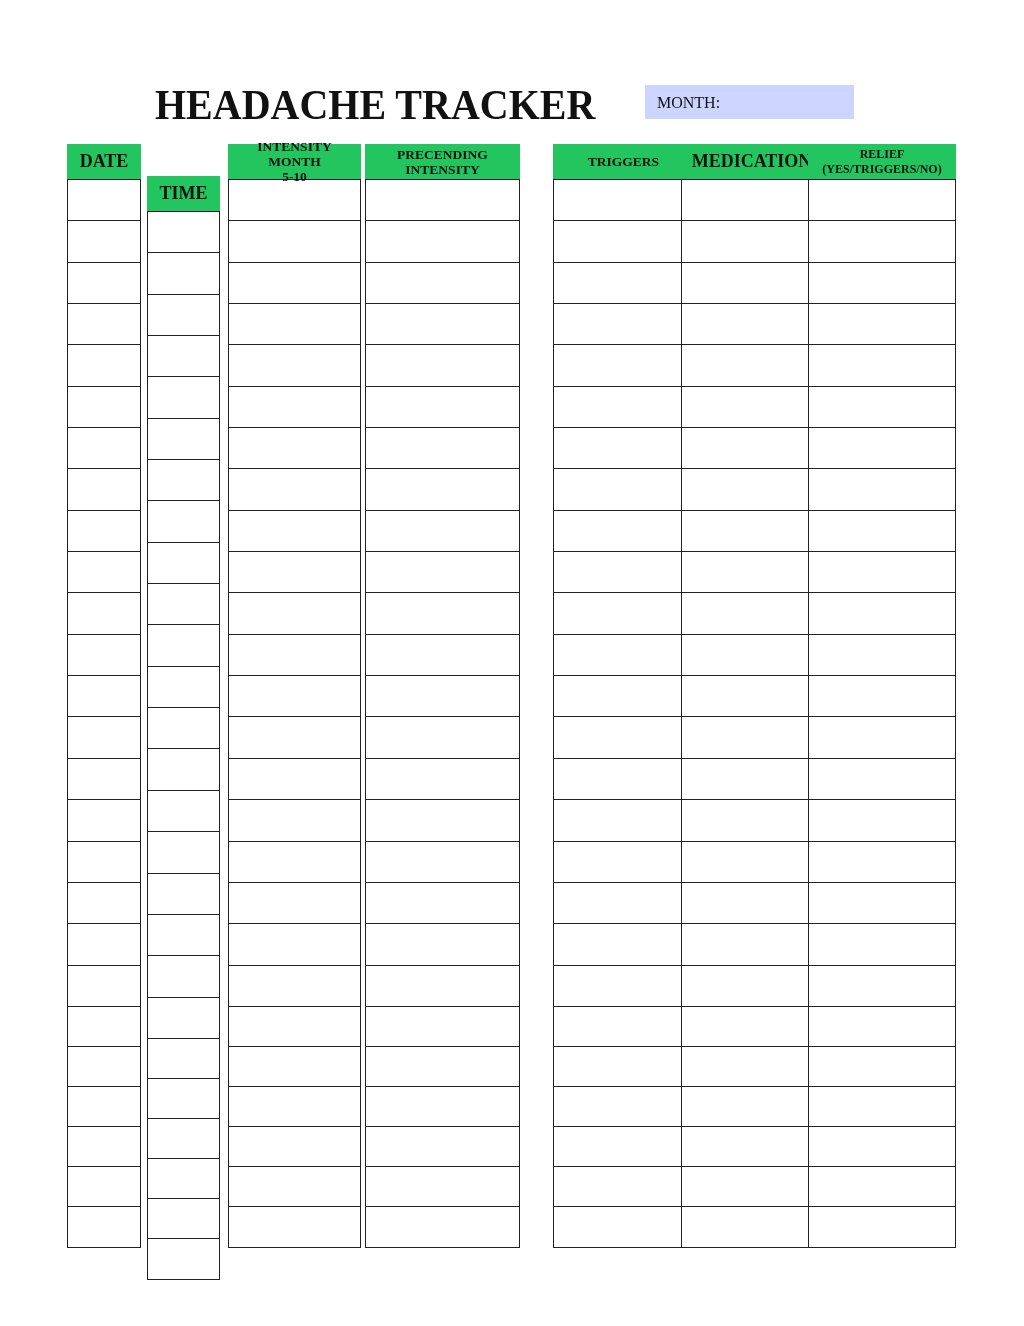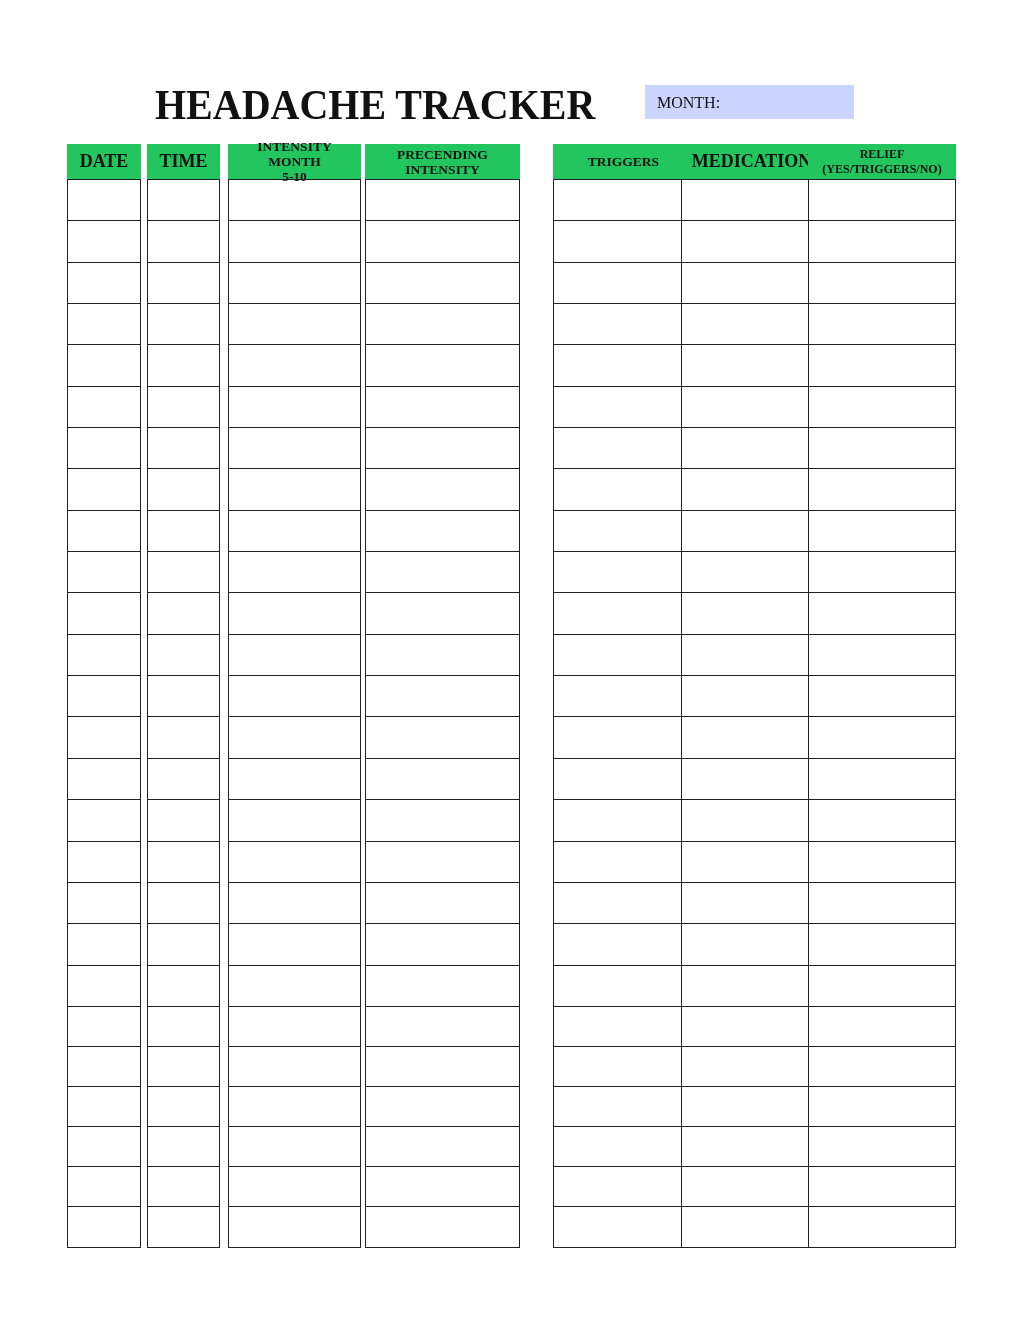--- a/index.html
+++ b/index.html
@@ -58,21 +58,21 @@
         <div class="cell"></div>
         <div class="cell"></div>
         <div class="cell s"></div>
         <div class="cell s"></div>
         <div class="cell s"></div>
         <div class="cell s"></div>
         <div class="cell s"></div>
         <div class="cell s"></div>
       </div>
     </div>
-    <div class="col" style="left: 147px; width: 73px;">
+    <div class="col" style="left: 147px; width: 73px; margin-top: 32px;">
       <div class="hdr big">
         <span>TIME</span>
       </div>
       <div class="rows">
         <div class="cell"></div>
         <div class="cell"></div>
         <div class="cell"></div>
         <div class="cell"></div>
         <div class="cell"></div>
         <div class="cell"></div>

